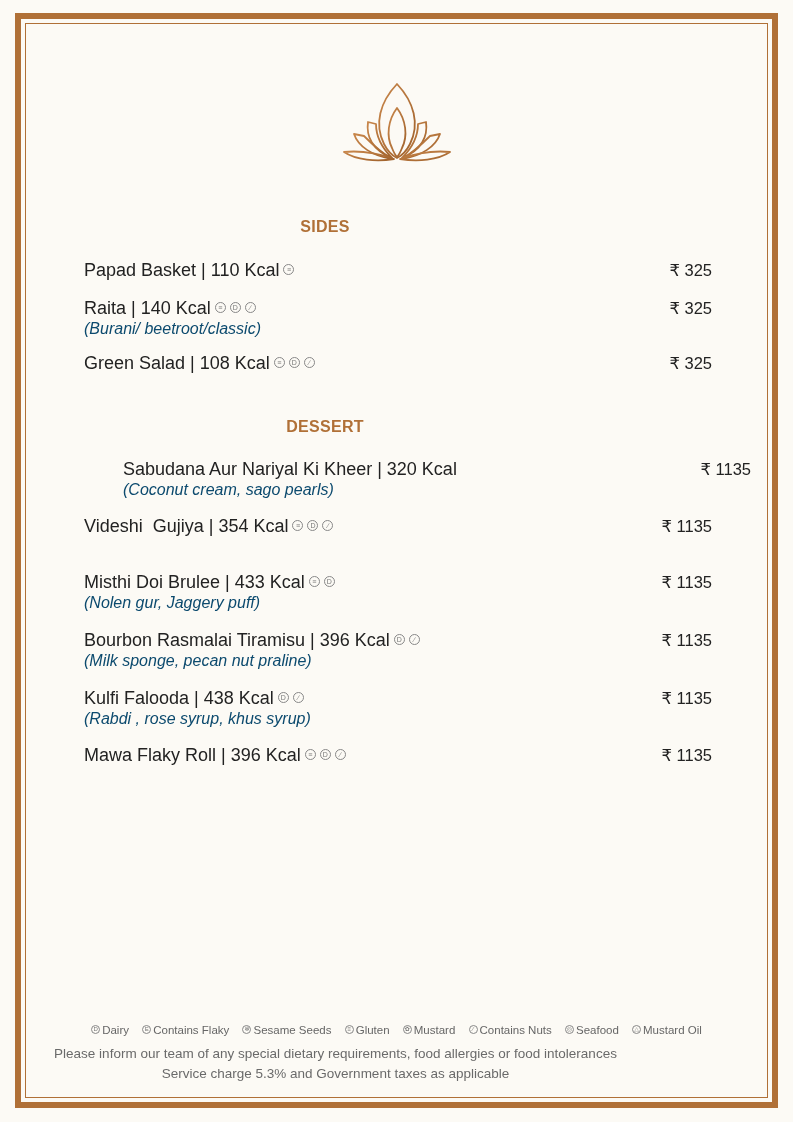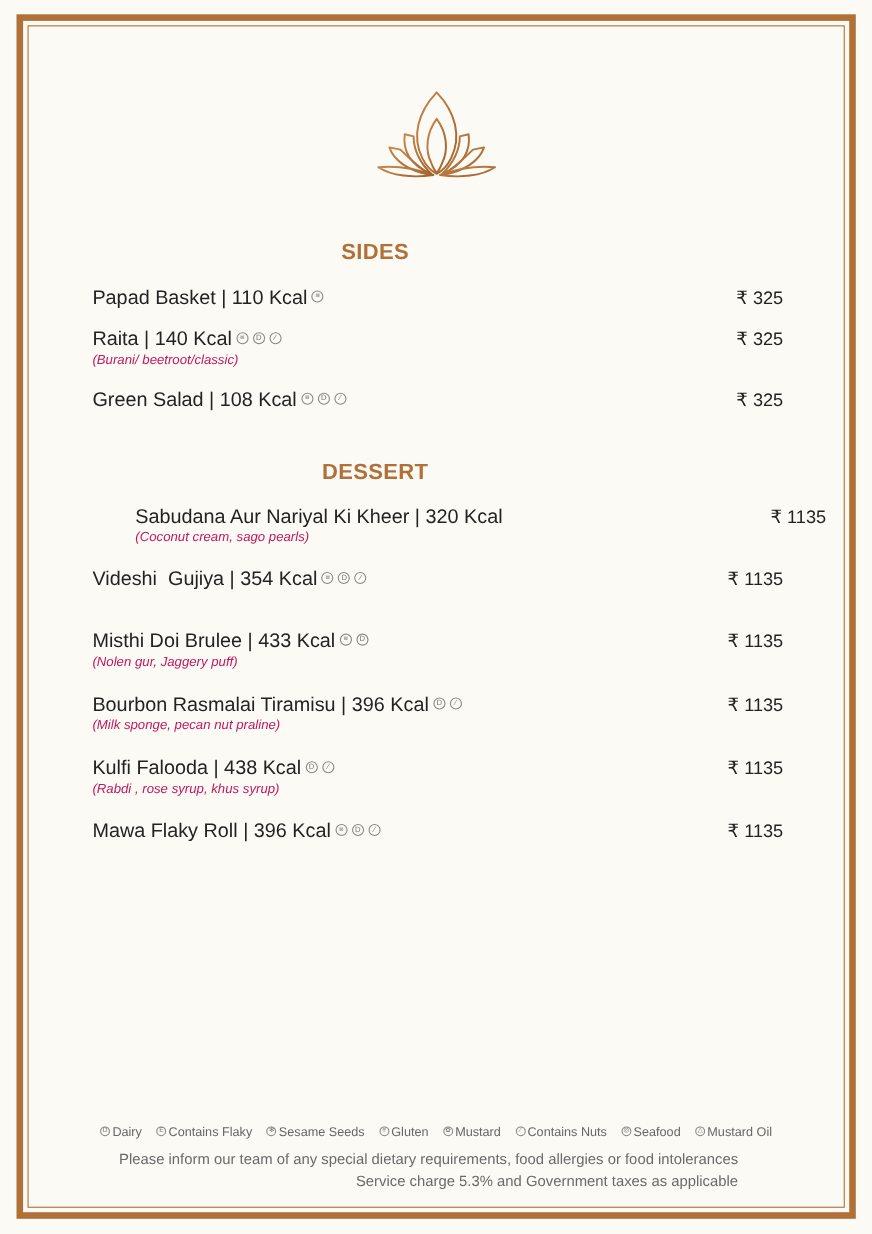--- a/index.html
+++ b/index.html
@@ -12,42 +12,42 @@
   .outer-border {
     position:absolute; left:15px; top:13px; width:763px; height:1095px;
     box-sizing:border-box; border:6px solid #b07037;
   }
   .inner-border {
     position:absolute; left:25px; top:23px; width:743px; height:1075px;
     box-sizing:border-box; border:1.5px solid #b07037;
   }
   .logo { position:absolute; left:340px; top:80px; width:114px; height:86px; }
   .section-title {
-    position:absolute; left:16px; width:650px; text-align:center;
-    font-weight:bold; font-size:20px; color:#b07037; letter-spacing:0.3px;
+    position:absolute; left:0; width:650px; text-align:center;
+    font-weight:bold; font-size:16px; color:#b07037; letter-spacing:0.3px;
   }
   .item { position:absolute; left:84px; width:628px; }
   .item-line { display:flex; justify-content:space-between; align-items:baseline; }
   .item-name { font-size:18px; color:#222; white-space:pre; }
-  .item-desc { font-size:12px; font-style:italic; color:#be185d; margin-top:1px; }
+  .item-desc { font-size:16px; font-style:italic; color:#0c4a6e; margin-top:1px; }
   .price { font-size:16.5px; color:#222; white-space:nowrap; }
   .allergen {
     display:inline-block; width:11px; height:11px; border-radius:50%;
     border:1px solid #888; box-sizing:border-box; margin-left:4px;
     vertical-align:middle; position:relative; top:-2px;
     font-size:7px; line-height:9px; text-align:center; color:#777;
   }
   .legend {
     position:absolute; left:0; top:1024px; width:793px; text-align:center;
     font-size:11.5px; color:#666;
   }
   .legend-item { display:inline-block; margin:0 5px; }
   .legend-item .allergen { width:9px; height:9px; font-size:6px; line-height:7px; top:-1px; margin-left:0; margin-right:2px; }
   .footer-note {
-    position:absolute; left:0; width:671px; text-align:right;
+    position:absolute; left:0; width:671px; text-align:center;
     font-size:13.5px; color:#6a6a6a;
   }
 </style>
 </head>
 <body>
 
 <div class="outer-border"></div>
 <div class="inner-border"></div>
 
 <svg class="logo" viewBox="0 0 114 86">

